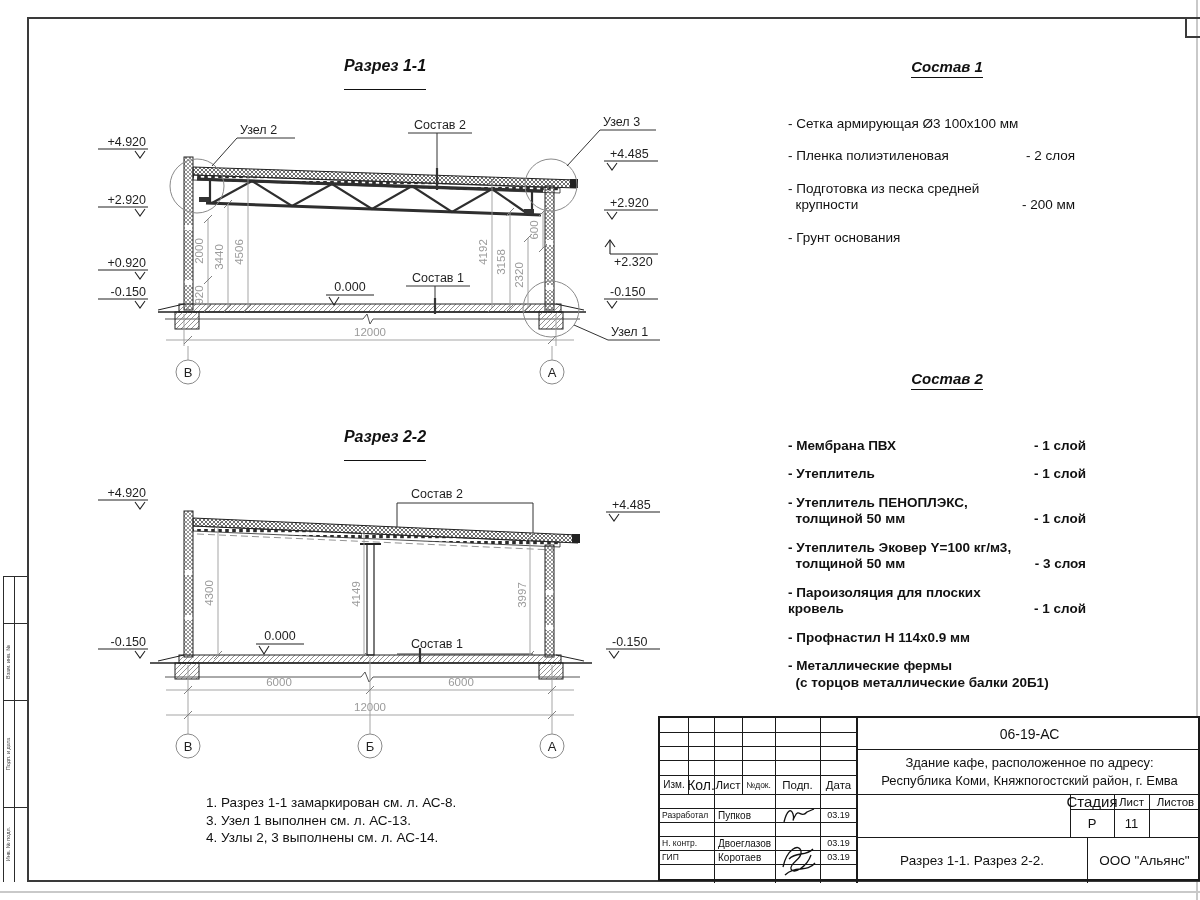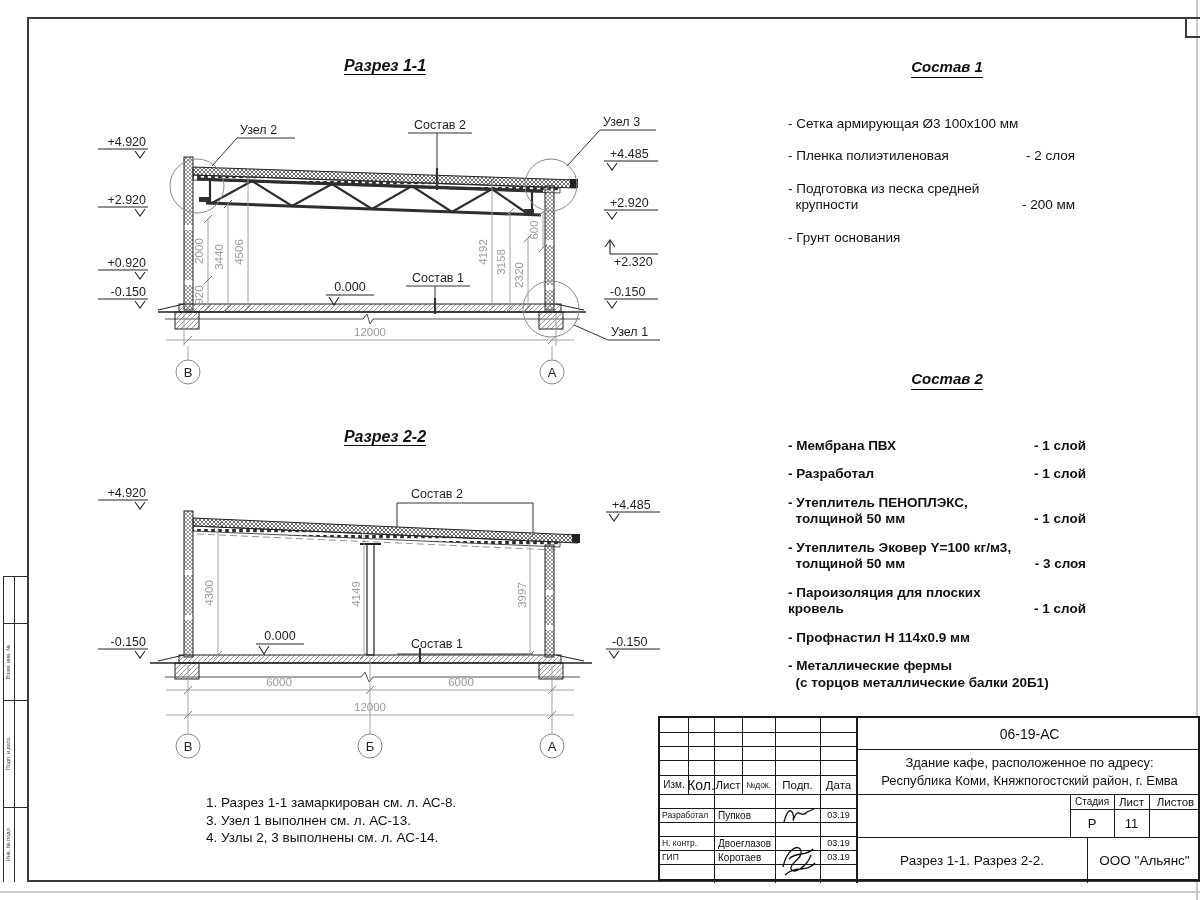--- a/index.html
+++ b/index.html
@@ -5,21 +5,21 @@
   html,body{margin:0;padding:0;background:#fff;}
   .page{position:relative;width:1200px;height:900px;background:#fff;overflow:hidden;
         font-family:"Liberation Sans",sans-serif;color:#111;}
   .abs{position:absolute;}
   .vl{position:absolute;width:1px;background:#2c2c2c;}
   .hl{position:absolute;height:1px;background:#2c2c2c;}
   .edge{position:absolute;background:#c9c9c9;}
   .frame{position:absolute;border:2px solid #3a3a3a;box-sizing:border-box;}
   .drawing-title{position:absolute;font-size:16px;font-style:italic;font-weight:bold;
         text-align:center;}
-  .drawing-title span{border-bottom:1.4px solid #111;padding-bottom:0;}
+  .drawing-title span{border-bottom:1.4px solid #111;padding-bottom:15px;}
   .comp-title{position:absolute;font-size:15px;font-style:italic;font-weight:bold;text-align:center;}
   .comp-title span{border-bottom:1.4px solid #111;padding-bottom:2px;}
   .comp-list{position:absolute;}
   .comp-item{display:flex;justify-content:space-between;font-size:13.5px;line-height:1.22;}
   .comp-name{white-space:pre-wrap;}
   .comp-value{align-self:flex-end;white-space:nowrap;padding-left:8px;}
   .s1 .comp-item{margin-bottom:16px;}
   .s2 .comp-item{margin-bottom:12px;}
   .notes{position:absolute;font-size:13.5px;line-height:1.30;}
   .stamp{position:absolute;border:2px solid #1a1a1a;box-sizing:border-box;background:#fff;}
@@ -387,21 +387,21 @@
       </div>
   </div>
 
   <div class="comp-title" style="left:822px;top:370px;width:250px;"><span>Состав 2</span></div>
   <div class="comp-list s2" style="left:788px;top:438px;width:298px;font-weight:bold;">
     <div class="comp-item">
         <div class="comp-name">- Мембрана ПВХ</div>
         <div class="comp-value">- 1 слой</div>
       </div>
     <div class="comp-item">
-        <div class="comp-name">- Разработал</div>
+        <div class="comp-name">- Утеплитель</div>
         <div class="comp-value">- 1 слой</div>
       </div>
     <div class="comp-item">
         <div class="comp-name">- Утеплитель ПЕНОПЛЭКС,
   толщиной 50 мм</div>
         <div class="comp-value">- 1 слой</div>
       </div>
     <div class="comp-item">
         <div class="comp-name">- Утеплитель Эковер Y=100 кг/м3,
   толщиной 50 мм</div>
@@ -475,21 +475,21 @@
     <svg class="abs" style="left:121px;top:84px;" width="36" height="26" viewBox="0 0 36 26">
       <path d="M3 20 C6 8, 10 6, 12 12 C14 18, 10 21, 14 14 C18 6, 20 17, 26 10 L33 7" stroke="#111" fill="none" stroke-width="1.3"></path>
     </svg>
     <svg class="abs" style="left:117px;top:119px;" width="44" height="46" viewBox="0 0 44 46">
       <path d="M6 30 C10 12, 22 6, 24 14 C26 22, 12 26, 14 32 C16 38, 30 30, 34 18 M8 38 C18 28, 30 36, 38 26 M12 22 C20 14, 28 20, 36 12" stroke="#111" fill="none" stroke-width="1.3"></path>
     </svg>
 
     <div class="cell" style="left:197px;top:0;width:345px;height:31px;font-size:14px;">06-19-АС</div>
     <div class="cell pre" style="left:197px;top:31px;width:345px;height:45px;font-size:13px;line-height:1.35;">Здание кафе, расположенное по адресу:
 Республика Коми, Княжпогостский район, г. Емва</div>
-    <div class="cell" style="left:410px;top:76px;width:44px;height:15px;font-size:10px;">Стадия</div>
+    <div class="cell" style="left:410px;top:76px;width:44px;height:15px;font-size:15px;">Стадия</div>
     <div class="cell" style="left:454px;top:76px;width:35px;height:15px;font-size:11.5px;">Лист</div>
     <div class="cell" style="left:489px;top:76px;width:53px;height:15px;font-size:11.5px;">Листов</div>
     <div class="cell" style="left:410px;top:91px;width:44px;height:28px;font-size:13px;">Р</div>
     <div class="cell" style="left:454px;top:91px;width:35px;height:28px;font-size:13px;">11</div>
     <div class="cell" style="left:489px;top:91px;width:53px;height:28px;font-size:13px;"></div>
     <div class="cell" style="left:197px;top:119px;width:230px;height:46px;font-size:13.5px;">Разрез 1-1. Разрез 2-2.</div>
     <div class="cell" style="left:427px;top:119px;width:115px;height:46px;font-size:13.5px;">ООО "Альянс"</div>
   </div>
 
 </div>

